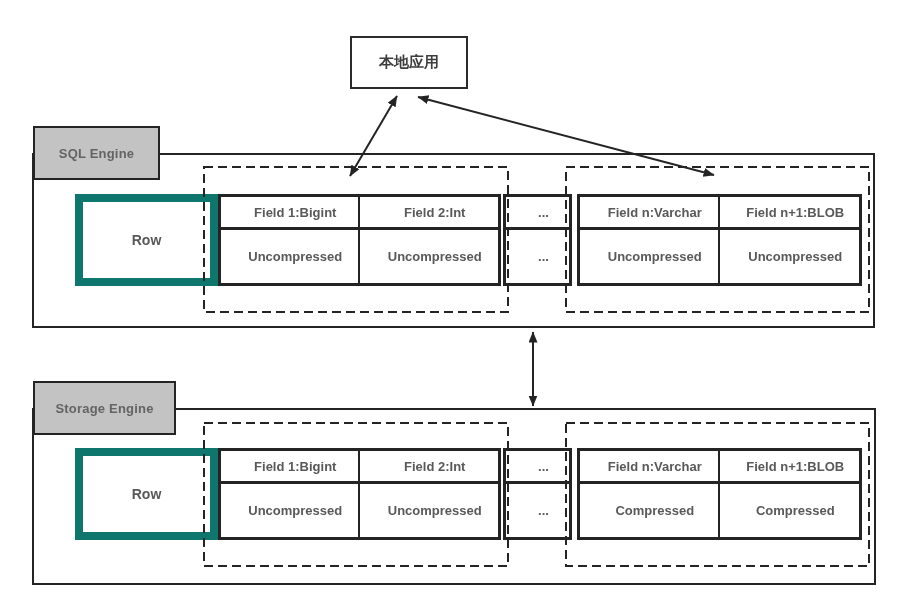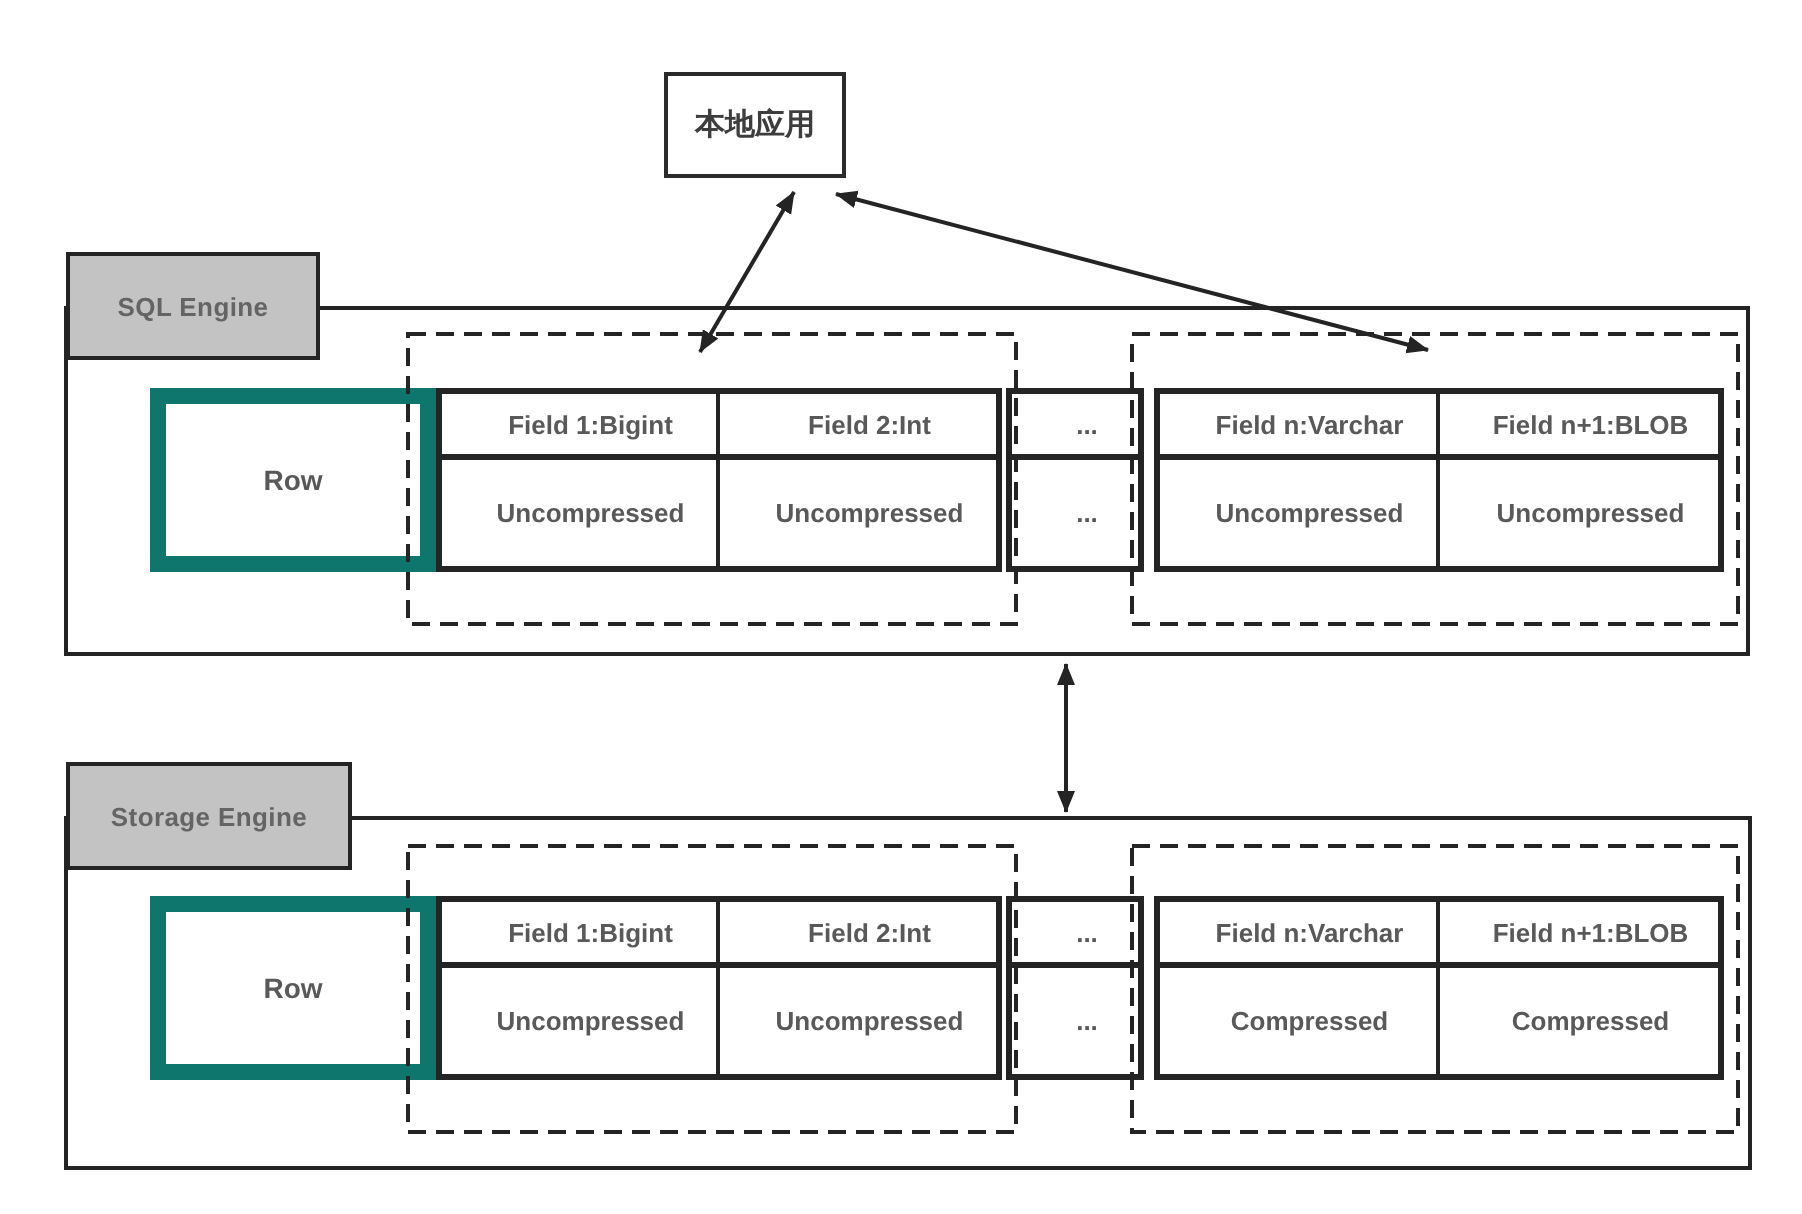--- a/index.html
+++ b/index.html
@@ -44,21 +44,21 @@
 <body>
 
 <div class="canvas">
 
   <div class="box engine-box" style="left:32px;top:153px;width:843px;height:175px;"></div>
   <div class="box engine-box" style="left:32px;top:408px;width:844px;height:177px;"></div>
 
   <div class="box engine-label" style="left:33px;top:126px;width:127px;height:54px;">SQL Engine</div>
   <div class="box engine-label" style="left:33px;top:381px;width:143px;height:54px;">Storage Engine</div>
 
-  <div class="box local-app" style="left:332px;top:36px;width:91px;height:53px;">本地应用</div>
+  <div class="box local-app" style="left:350px;top:36px;width:118px;height:53px;">本地应用</div>
 
   <div class="box rowcell" style="left:75px;top:194px;width:143px;height:92px;">Row</div>
 
   <div class="box fgroup two-col" style="left:218px;top:194px;width:283px;height:92px;">
     <div class="cell hdr c1">Field 1:Bigint</div>
     <div class="cell hdr">Field 2:Int</div>
     <div class="cell c1">Uncompressed</div>
     <div class="cell">Uncompressed</div>
   </div>
 

